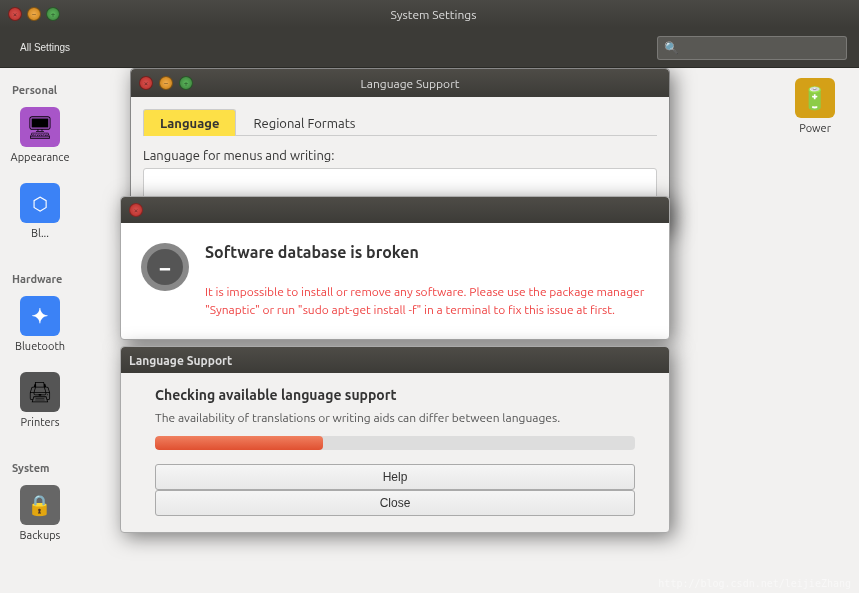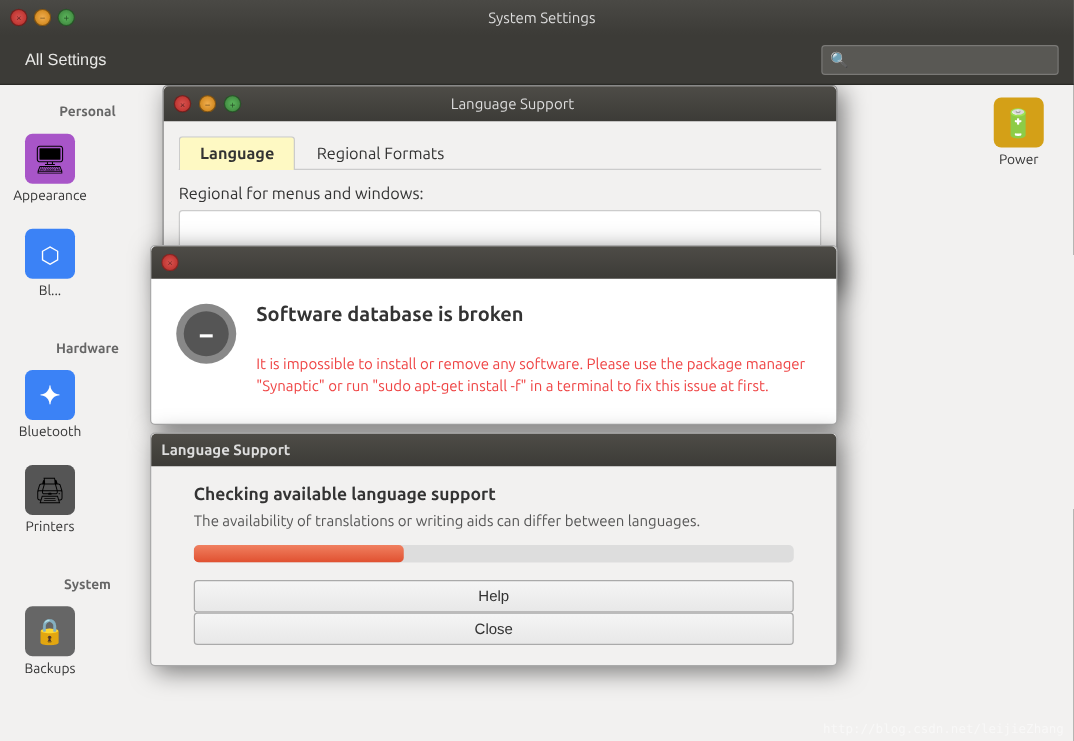--- a/index.html
+++ b/index.html
@@ -59,21 +59,21 @@
     .top-bar {
       background: #3c3b37;
       height: 40px;
       display: flex;
       align-items: center;
       padding: 0 12px;
       border-bottom: 1px solid #2a2a26;
     }
     .all-settings-btn {
       color: #e8e8e6;
-      font-size: 13px;
+      font-size: 10px;
       cursor: pointer;
       background: none;
       border: none;
       padding: 4px 8px;
       border-radius: 3px;
     }
     .search-box {
       margin-left: auto;
       background: rgba(255,255,255,0.15);
       border: 1px solid rgba(255,255,255,0.2);
@@ -110,21 +110,20 @@
       padding: 10px 8px;
       width: 140px;
       flex-shrink: 0;
     }
     .section-label {
       color: #666;
       font-size: 11px;
       font-weight: bold;
       padding: 6px 4px 4px 4px;
       text-transform: none;
-      text-align: center;
     }
     .icon-grid {
       display: flex;
       flex-wrap: wrap;
       gap: 4px;
     }
     .icon-item {
       width: 64px;
       height: 72px;
       display: flex;
@@ -201,21 +200,21 @@
       padding: 6px 16px;
       cursor: pointer;
       font-size: 13px;
       color: #333;
       border: 1px solid transparent;
       border-bottom: none;
       margin-bottom: -1px;
       border-radius: 3px 3px 0 0;
     }
     .tab.active {
-      background: #fef9c3;
+      background: #fde047;
       border-color: #ccc;
       border-bottom-color: #f2f1f0;
       font-weight: bold;
     }
     .lang-label {
       font-size: 13px;
       color: #333;
       margin-bottom: 6px;
     }
     .lang-list-box {
@@ -447,21 +446,21 @@
         <div class="win-btn close">×</div>
         <div class="win-btn minimize">−</div>
         <div class="win-btn maximize">+</div>
         <div class="dialog-title-text">Language Support</div>
       </div>
       <div class="dialog-body">
         <div class="tab-bar">
           <div class="tab active">Language</div>
           <div class="tab">Regional Formats</div>
         </div>
-        <div class="lang-label">Regional for menus and windows:</div>
+        <div class="lang-label">Language for menus and writing:</div>
         <div class="lang-list-box"></div>
       </div>
     </div>
 
     <div class="dialog-broken">
       <div class="dialog-broken-titlebar">
         <div class="close-btn-small">×</div>
       </div>
       <div class="dialog-broken-body">
         <div class="error-icon">

